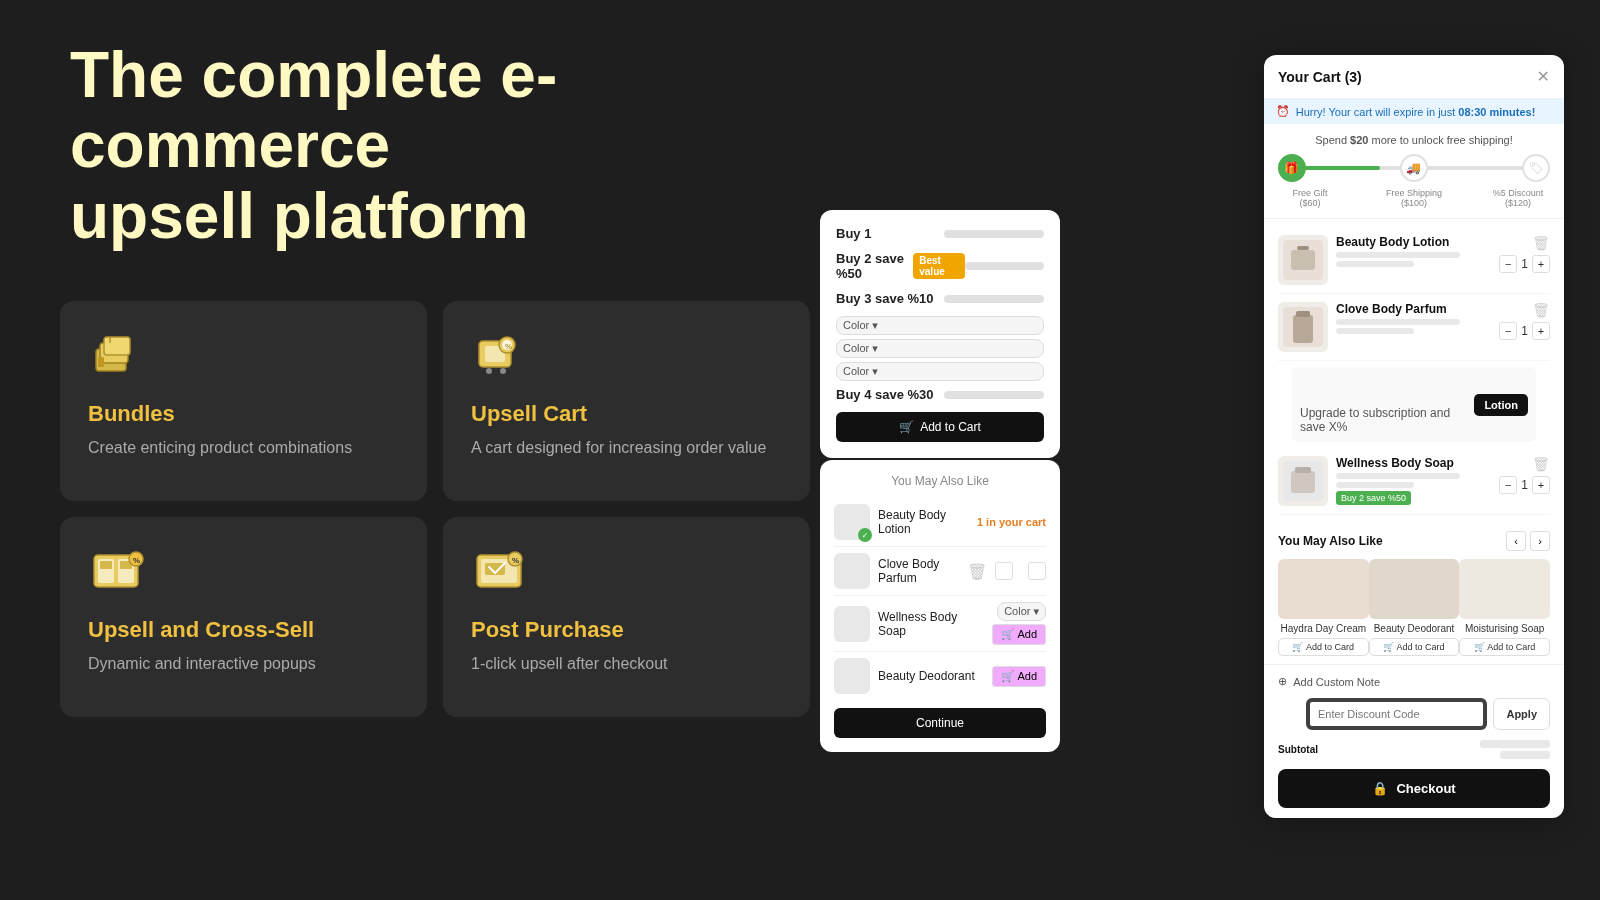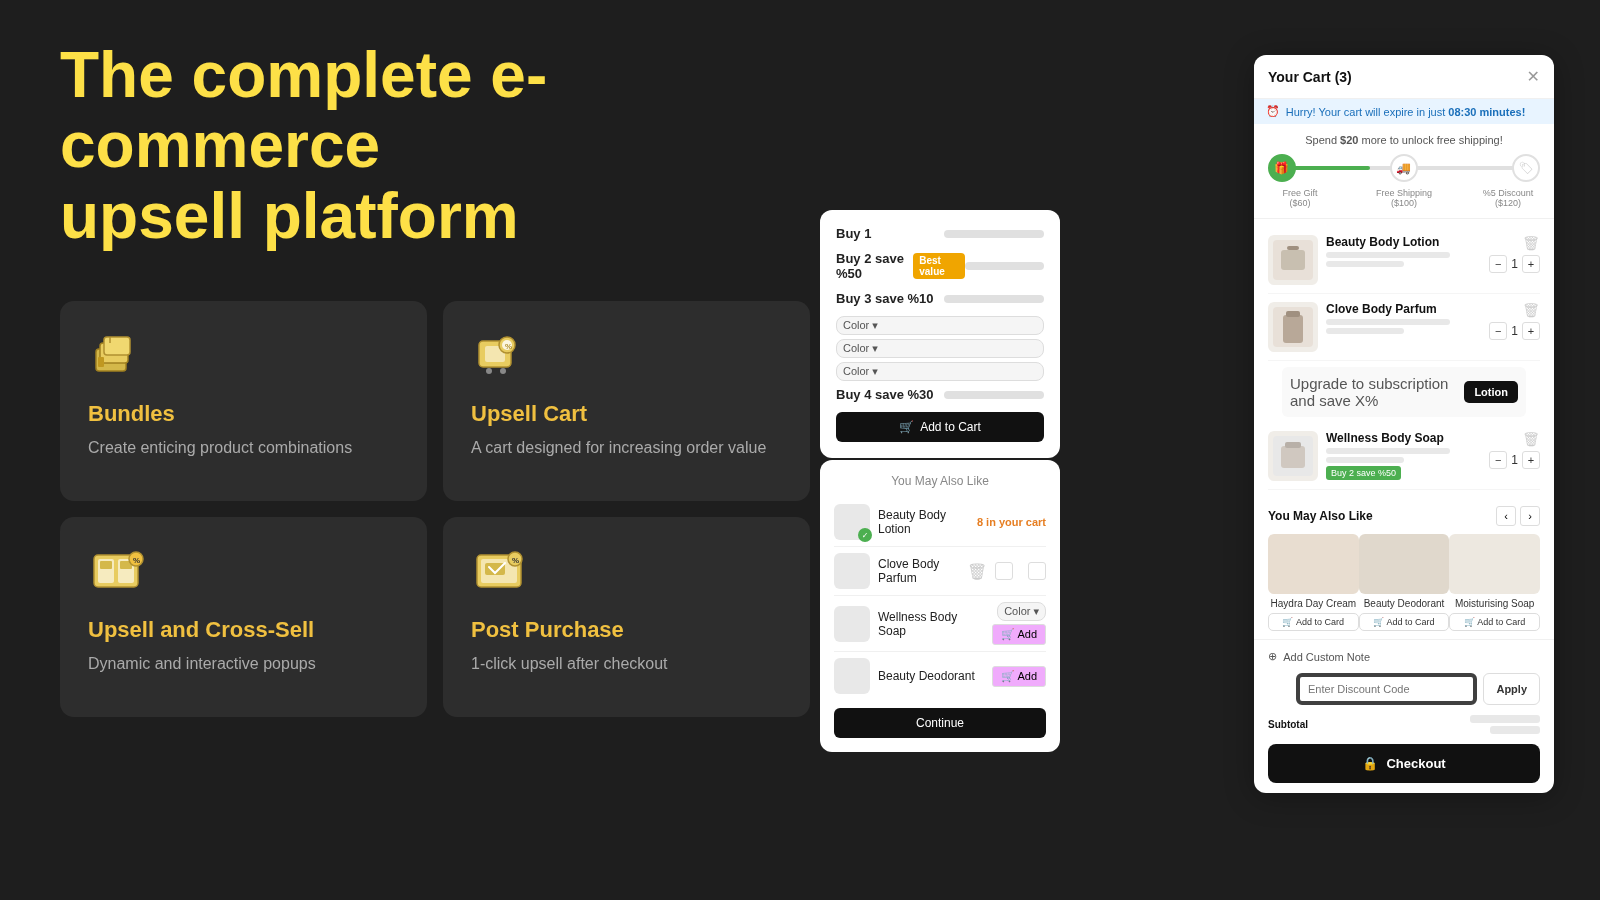--- a/index.html
+++ b/index.html
@@ -19,21 +19,22 @@
       left: 60px;
       top: 40px;
       width: 750px;
     }
 
     .headline {
       font-size: 64px;
       font-weight: 800;
       line-height: 1.1;
       margin-bottom: 50px;
-      color: #fde047;
+      color: #fef9c3;
+      margin-left: 10px;
     }
 
     .feature-grid {
       display: grid;
       grid-template-columns: 1fr 1fr;
       gap: 16px;
     }
 
     .feature-card {
       background: #2d2d2d;
@@ -234,21 +235,21 @@
       padding: 8px;
       width: 100%;
       font-size: 12px;
       margin-top: 8px;
       cursor: pointer;
     }
 
     
     .cart-panel {
       position: absolute;
-      right: 46px;
+      right: 36px;
       top: 55px;
       width: 300px;
       background: #fff;
       border-radius: 12px;
       padding: 0;
       overflow: hidden;
       box-shadow: 0 4px 30px rgba(0,0,0,0.3);
       max-height: 820px;
       font-size: 12px;
     }
@@ -447,22 +448,23 @@
       margin: 6px 14px;
       display: flex;
       align-items: center;
       justify-content: space-between;
       padding: 8px;
       background: #f9f9f9;
       border-radius: 6px;
     }
 
     .upgrade-text {
-      font-size: 15px;
+      font-size: 12px;
       color: #555;
+      margin-top: 31px;
     }
 
     .upgrade-btn {
       background: #111;
       color: #fff;
       border: none;
       border-radius: 5px;
       padding: 5px 10px;
       font-size: 11px;
       cursor: pointer;
@@ -744,21 +746,21 @@
 
 <div class="crosssell-panel">
   <div class="cs-title">You May Also Like</div>
 
   
   <div class="cs-item">
     <div class="cs-thumb">
       <div class="cs-check"></div>
     </div>
     <span class="cs-name">Beauty Body Lotion</span>
-    <span class="cs-price-tag">8 in your cart</span>
+    <span class="cs-price-tag">1 in your cart</span>
   </div>
 
   
   <div class="cs-item">
     <div class="cs-thumb"></div>
     <span class="cs-name">Clove Body Parfum</span>
     <span style="color:#ccc;">🗑</span>
     <div class="cs-qty">
       <div class="cs-qty-btn">−</div>
       <span>1</span>

